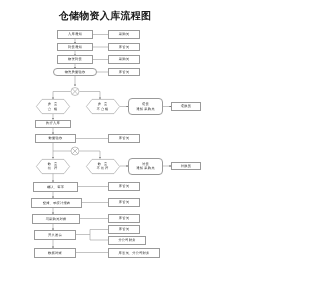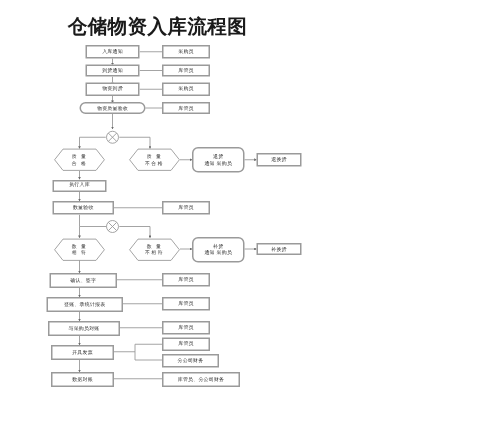--- a/index.html
+++ b/index.html
@@ -9,21 +9,21 @@
     font-family:"DejaVu Sans","Liberation Sans",sans-serif;
     overflow:hidden;
     position:relative;
   }
   #chart{position:absolute;left:0;top:0;width:210px;height:297px;}
 
   .ttl{
     position:absolute;
     left:0;top:9px;width:210px;
     text-align:center;
-    font-size:13px;
+    font-size:10px;
     font-weight:bold;
     color:#1a1a1a;
     letter-spacing:.3px;
     font-family:"DejaVu Sans","Liberation Sans",sans-serif;
   }
 
   .node{
     position:absolute;
     box-sizing:border-box;
     border:0.6px solid #9a9a9a;

